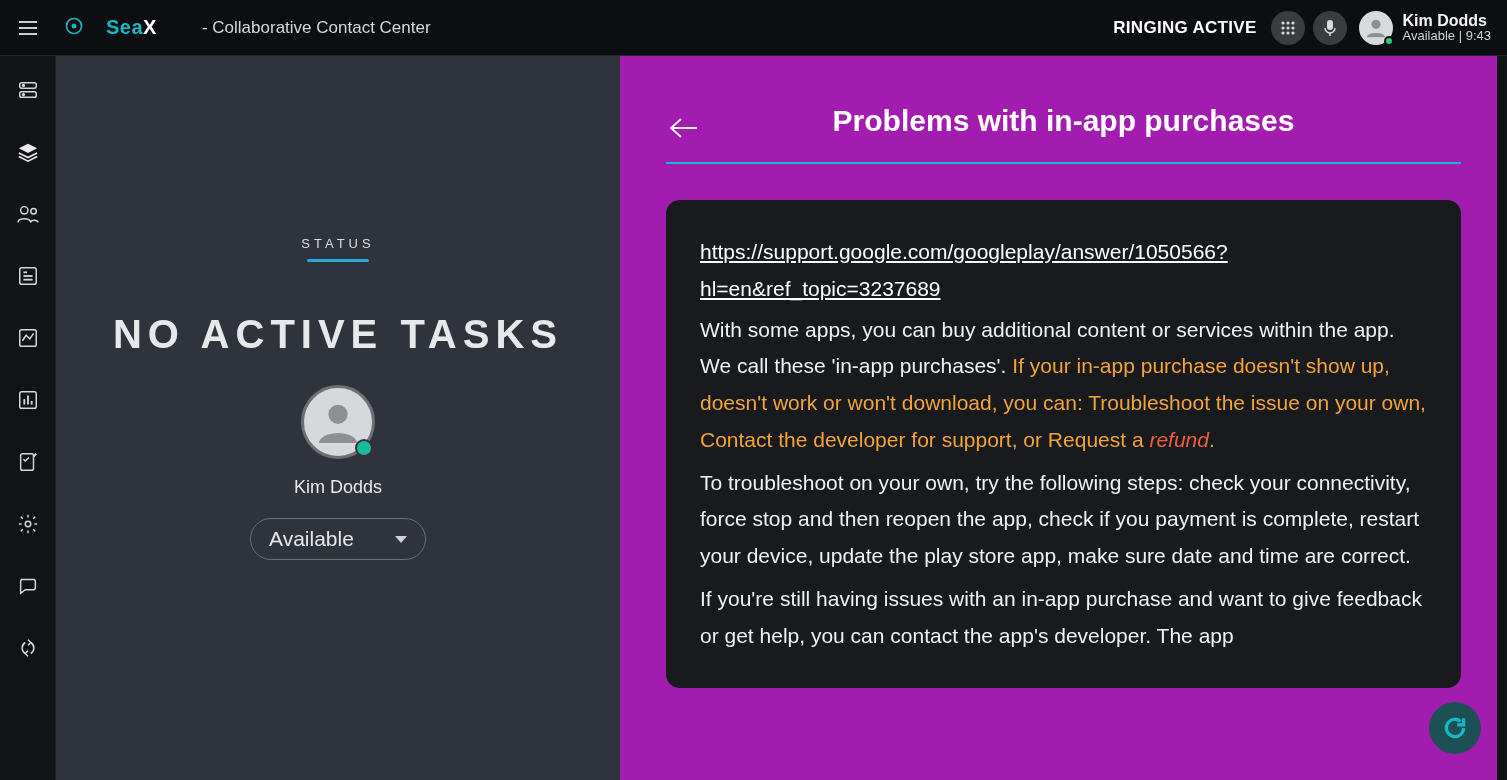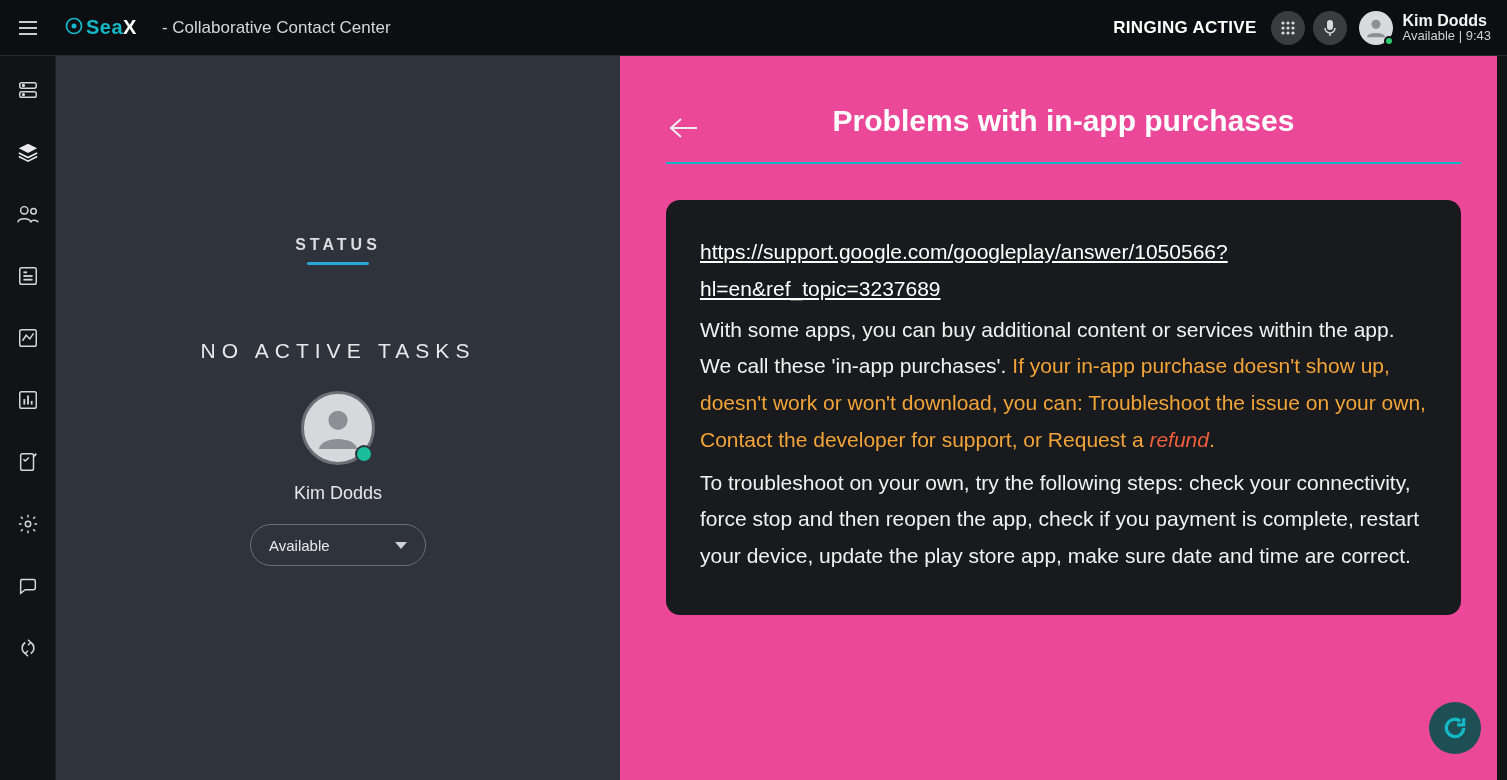--- a/index.html
+++ b/index.html
@@ -32,21 +32,21 @@
     display:flex;align-items:center;
     padding:0 10px 0 0;
     background:linear-gradient(#0d0e11,#0d0e11);
     border-bottom:1px solid #26282c;
   }
   .hamburger{
     width:56px;height:56px;display:flex;align-items:center;justify-content:center;
     cursor:pointer;
   }
   .hamburger svg{stroke:#c9cbd0;}
-  .brand{display:flex;align-items:center;gap:2px;margin-left:8px;}
+  .brand{display:flex;align-items:center;gap:22px;margin-left:8px;}
   .brand-text{font-weight:600;font-size:20px;letter-spacing:.5px;}
   .brand-sea{color:var(--teal);}
   .brand-x{color:#fff;}
   .brand-sub{color:#d6d7da;font-size:17px;margin-left:23px;}
   .header-spacer{flex:1;}
   .ringing{font-weight:700;font-size:17px;letter-spacing:.3px;margin-right:14px;color:#fff;}
   .round-btn{
     width:34px;height:34px;border-radius:50%;
     background:#3a3c40;display:flex;align-items:center;justify-content:center;
     margin-right:8px;cursor:pointer;
@@ -87,46 +87,46 @@
   .side-item svg{stroke:#d6d7da;fill:none;stroke-width:1.6;}
   .side-item.filled svg{fill:#e9e9ec;stroke:none;}
 
   
   .left-panel{
     width:564px;background:var(--panel);
     display:flex;flex-direction:column;align-items:center;
     padding-top:180px;
   }
   .status-label{
-    font-size:16px;font-weight:700;letter-spacing:4px;color:#dcdde0;
+    font-size:13px;font-weight:400;letter-spacing:4px;color:#dcdde0;
   }
   .status-underline{width:62px;height:3px;background:#2aa7d6;margin-top:8px;border-radius:2px;}
   .no-tasks{
-    margin-top:74px;font-size:21px;font-weight:400;letter-spacing:6px;color:#e7e8ea;
+    margin-top:50px;font-size:40px;font-weight:700;letter-spacing:6px;color:#e7e8ea;
   }
   .ready{margin-top:14px;font-size:16px;color:#c9cbcf;}
   .big-avatar-wrap{position:relative;margin-top:28px;}
   .big-avatar{
     width:74px;height:74px;border-radius:50%;
     background:#d7d8db;border:3px solid #6c6f75;
     display:flex;align-items:center;justify-content:center;
   }
   .big-avatar svg{fill:#8e8f94;}
   .big-presence{position:absolute;right:2px;bottom:2px;width:18px;height:18px;border-radius:50%;background:#1abc9c;border:2px solid var(--panel);}
   .agent-name{margin-top:18px;font-size:18px;color:#e7e8ea;}
   .status-select{
     margin-top:20px;width:176px;height:42px;border:1px solid #6b6e74;border-radius:22px;
     display:flex;align-items:center;justify-content:space-between;
-    padding:0 18px;color:#e7e8ea;font-size:15px;cursor:pointer;
+    padding:0 18px;color:#e7e8ea;font-size:21px;cursor:pointer;
   }
   .chevron{width:0;height:0;border-left:6px solid transparent;border-right:6px solid transparent;border-top:7px solid #cfd1d4;}
 
   
   .kb{
-    flex:1;background:#ec4899;position:relative;padding:48px 46px 0 46px;overflow:hidden;
+    flex:1;background:#a21caf;position:relative;padding:48px 46px 0 46px;overflow:hidden;
   }
   .kb-header{position:relative;padding-bottom:24px;border-bottom:2px solid var(--teal);}
   .kb-back{
     position:absolute;left:0;top:6px;width:36px;height:36px;display:flex;align-items:center;justify-content:center;cursor:pointer;
   }
   .kb-back svg{stroke:#eee;stroke-width:2;fill:none;}
   .kb-title{
     text-align:center;font-size:30px;font-weight:700;color:#fff;
   }
   .kb-card{
@@ -313,20 +313,21 @@
       <div class="kb-title">Problems with in-app purchases</div>
     </div>
 
     <div class="kb-card">
       <a href="#">https://support.google.com/googleplay/answer/1050566?hl=en&amp;ref_topic=3237689</a>
       <div style="height:4px"></div>
       <span>With some apps, you can buy additional content or services within the app. We call these 'in-app purchases'. </span><span class="hl-orange">If your in-app purchase doesn't show up, doesn't work or won't download, you can: Troubleshoot the issue on your own, Contact the developer for support, or Request a </span><span class="hl-refund">refund</span><span class="hl-orange">.</span>
       <div style="height:6px"></div>
       <div>To troubleshoot on your own, try the following steps: check your connectivity, force stop and then reopen the app, check if you payment is complete, restart your device, update the play store app, make sure date and time are correct.</div>
       <div style="height:6px"></div>
+      <div>If you're still having issues with an in-app purchase and want to give feedback or get help, you can contact the app's developer. The app</div>
     </div>
 
     <div class="refresh-fab">
       <svg width="26" height="26" viewBox="0 0 24 24">
           <path d="M20 12a8 8 0 1 1-3-6.3"></path>
           <polyline points="20,3 20,9 14,9"></polyline>
         </svg>
     </div>
   </div>
 

